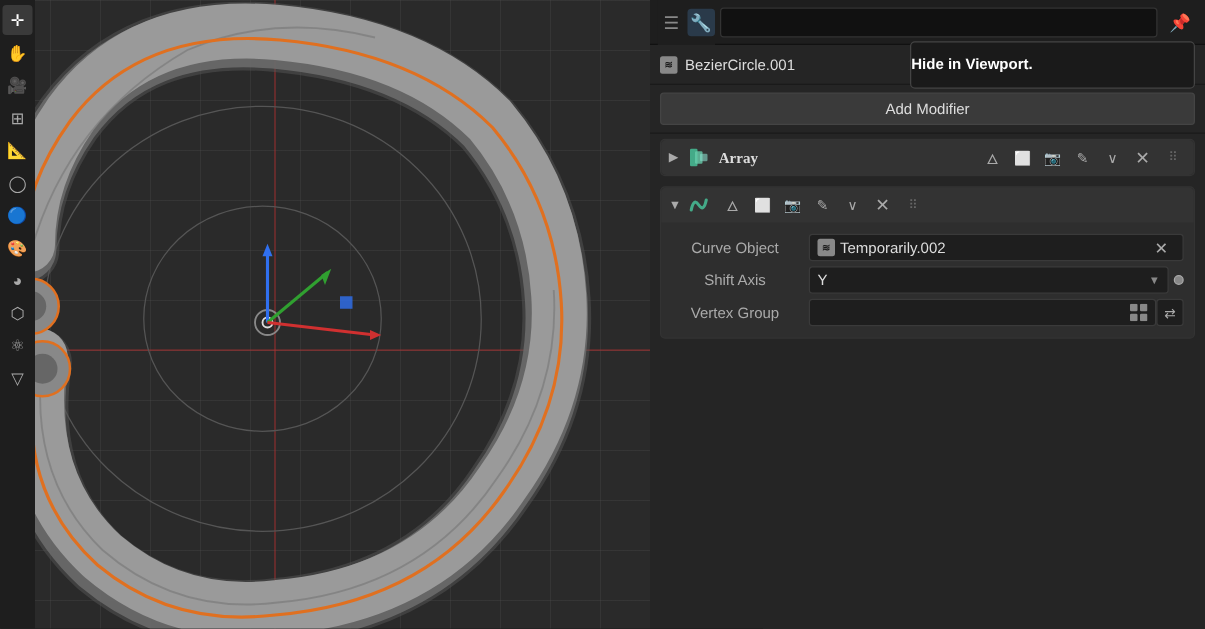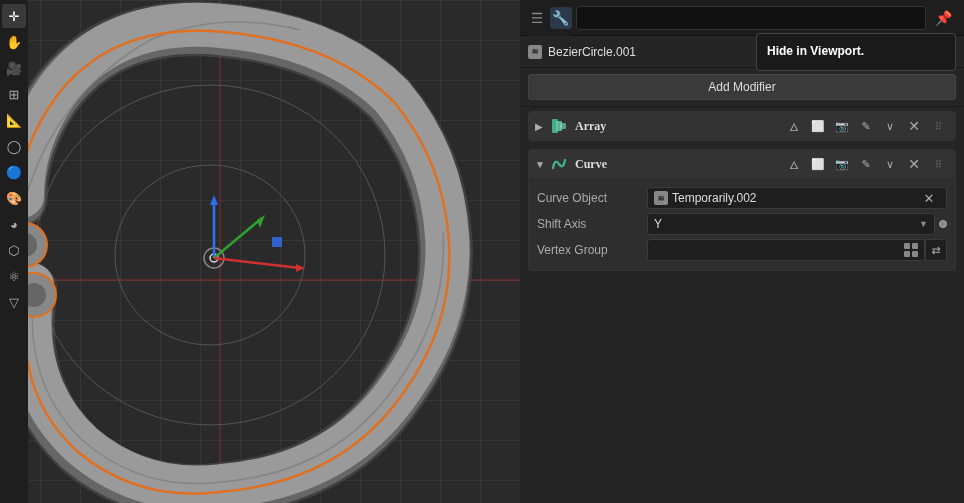--- a/index.html
+++ b/index.html
@@ -195,21 +195,21 @@
       display: flex;
       align-items: center;
       height: 24px;
       margin: 2px 0;
     }
 
     .prop-label {
       width: 110px;
       color: #aaa;
       font-size: 12px;
-      text-align: left;
+      text-align: center;
       padding-right: 8px;
     }
 
     .prop-value {
       flex: 1;
       height: 22px;
       background: #1e1e1e;
       border: 1px solid #3a3a3a;
       border-radius: 3px;
       color: #ddd;
@@ -250,22 +250,22 @@
     }
 
     
     .tooltip {
       position: absolute;
       top: 40px;
       left: 220px;
       background: #1a1a1a;
       border: 1px solid #444;
       border-radius: 4px;
-      padding: 8px 10px;
-      width: 200px;
+      padding: 8px 0;
+      width: 228px;
       z-index: 100;
       color: #ddd;
       font-size: 12px;
       line-height: 1.5;
       pointer-events: none;
     }
 
     .tooltip-title {
       font-weight: bold;
       color: #fff;
@@ -484,21 +484,20 @@
       </div>
     </div>
   </div>
 
   <div class="modifier-item expanded">
     <div class="modifier-header">
       <span class="expand-arrow">▼</span>
       <svg width="16" height="16" style="margin-right:4px;">
         <path d="M2,12 Q4,2 8,8 Q12,14 14,4" fill="none" stroke="#4a8" stroke-width="2.5" stroke-linecap="round"></path>
       </svg>
-      <span class="modifier-name">Curve</span>
       <div class="modifier-icons">
         <div class="mod-icon-btn">🜂</div>
         <div class="mod-icon-btn active">⬜</div>
         <div class="mod-icon-btn">📷</div>
         <div class="mod-icon-btn">✎</div>
         <div class="mod-icon-btn">∨</div>
         <div class="mod-icon-btn close">✕</div>
         <div class="mod-icon-btn grip-icon">⠿</div>
       </div>
     </div>

